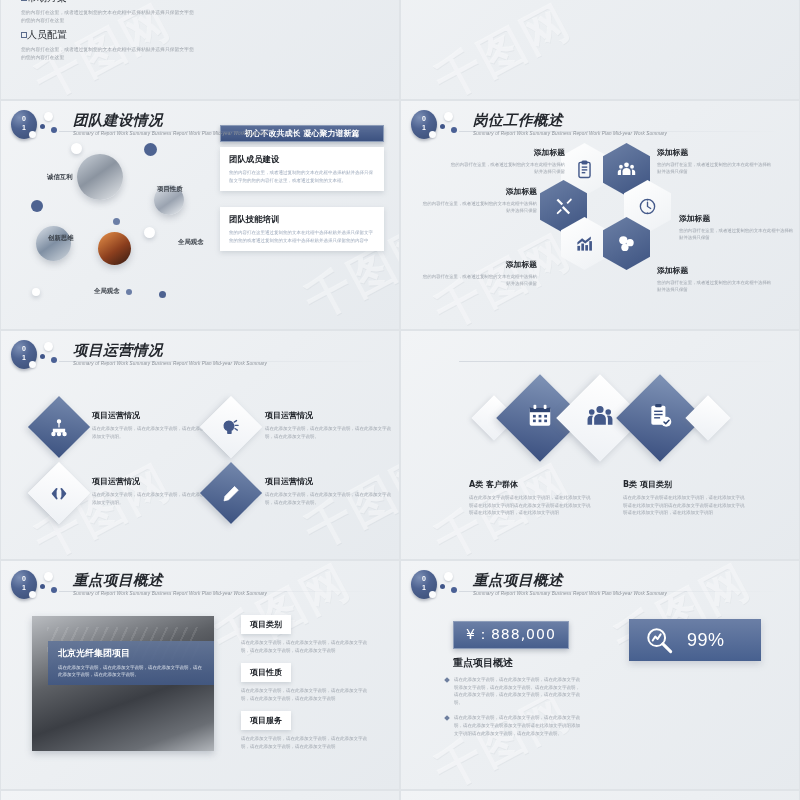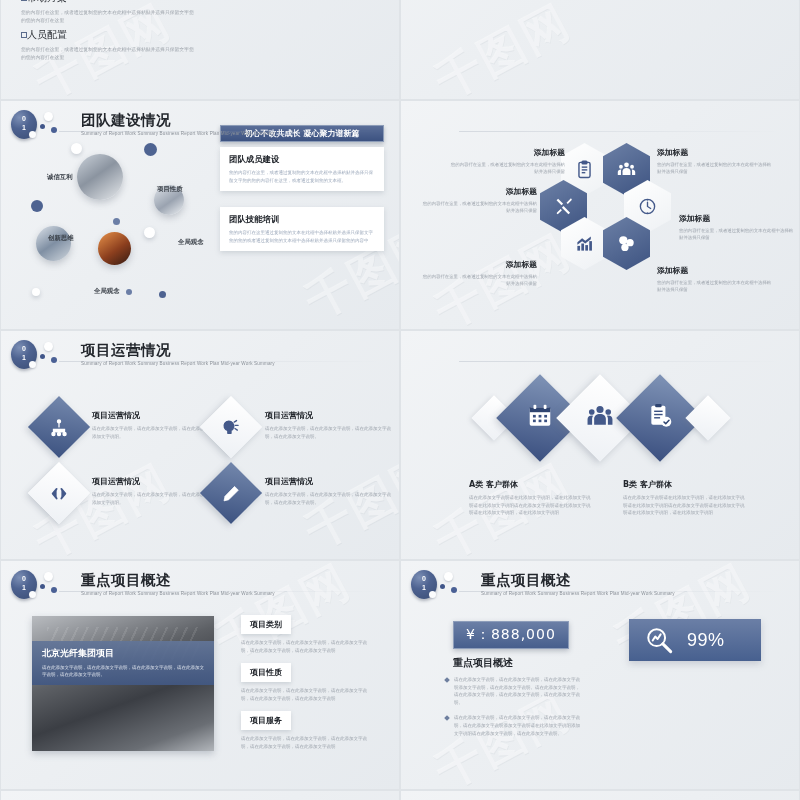--- a/index.html
+++ b/index.html
@@ -53,21 +53,21 @@
     color:#fff;font-size:7px;line-height:9px;text-align:center;
     padding-top:4px;font-weight:700;flex:0 0 auto;
   }
   .dots{position:relative;width:34px;height:30px;flex:0 0 auto;}
   .dot{position:absolute;border-radius:50%;}
   .d1{width:9px;height:9px;left:7px;top:2px;background:#fff;box-shadow:0 1px 2px rgba(120,130,145,.4);}
   .d2{width:5px;height:5px;left:3px;top:14px;background:#3f5party;}
   .d2{width:5px;height:5px;left:3px;top:14px;background:#40568a;}
   .d3{width:6px;height:6px;left:14px;top:17px;background:#4a6095;}
   .d4{width:7px;height:7px;left:-8px;top:21px;background:#fbfcfd;box-shadow:0 1px 2px rgba(120,130,145,.35);}
-  .ttxt{margin-left:10px;margin-top:2px;}
+  .ttxt{margin-left:2px;margin-top:2px;font-style:italic;}
   .stitle{
     font-size:14.5px;font-weight:700;color:#23272d;letter-spacing:.5px;
     line-height:17px;
   }
   .ssub{
     font-size:4.6px;color:#8b9199;letter-spacing:.15px;margin-top:2px;
     white-space:nowrap;
   }
   .rule{
     position:absolute;left:58px;right:18px;top:30px;height:1px;
@@ -172,21 +172,21 @@
     background:
       linear-gradient(160deg,#b9bcc0 0%,#8e9196 18%,#5d6065 38%,#3b3e44 60%,#6a6e74 85%,#b2b6bb 100%);
     box-shadow:0 3px 7px rgba(90,100,115,.3);
     overflow:hidden;
   }
   .kimg::before{
     content:"";position:absolute;left:8%;top:8%;width:84%;height:30%;
     background:repeating-linear-gradient(115deg,rgba(255,255,255,.10) 0 2px,transparent 2px 9px);
   }
   .kband{
-    position:absolute;left:0;right:0;top:25px;height:44px;
+    position:absolute;left:16px;right:0;top:25px;height:44px;
     background:linear-gradient(180deg,rgba(98,117,152,.93),rgba(66,88,131,.93));
     padding:6px 10px;
   }
   .kband h5{font-size:9px;font-weight:700;color:#fff;margin-bottom:4px;}
   .kband p{font-size:4.5px;color:#e2e7ef;line-height:7.4px;}
   .ksec{position:absolute;left:240px;width:128px;}
   .ktag{
     display:inline-block;background:#fff;box-shadow:0 2px 4px rgba(120,130,145,.25);
     font-size:8px;font-weight:700;color:#22262c;padding:4px 9px;
   }
@@ -311,20 +311,36 @@
         <p class="cjk">您的内容打在这里通过复制您的文本在此框中选择粘贴并选择只保留文字您的您的或者通过复制您的文本框中选择粘贴并选择只保留您的内容中</p>
       </div>
     </div>
   </div>
 
   <div class="slide">
     <div class="wm">
       <span class="w2 cjk">千图网</span>
     </div>
     <div class="rule"></div>
+    <div class="shead">
+      <div class="badge">
+        <div>0</div>
+          <div>1</div>
+      </div>
+      <div class="dots">
+        <i class="dot d1"></i>
+          <i class="dot d2"></i>
+          <i class="dot d3"></i>
+          <i class="dot d4"></i>
+      </div>
+      <div class="ttxt">
+        <div class="stitle cjk">岗位工作概述</div>
+        <div class="ssub">Summary of Report Work Summary Business Report Work Plan Mid-year Work Summary</div>
+      </div>
+    </div>
     <div class="body">
       <div class="hexwrap">
         <div class="hex white hx1">
           <svg viewBox="0 0 24 24" fill="none" stroke="currentColor" stroke-width="1.8">
             <rect x="5" y="3" width="14" height="19" rx="2"></rect>
               <rect x="9" y="1.5" width="6" height="3.2" rx="1" fill="currentColor"></rect>
             <line x1="8.5" y1="9" x2="15.5" y2="9"></line>
               <line x1="8.5" y1="12.5" x2="15.5" y2="12.5"></line>
               <line x1="8.5" y1="16" x2="13" y2="16"></line>
           </svg>
@@ -530,21 +546,21 @@
             </svg>
         </span>
       </div>
       <div class="sdia" style="left:291px;top:71px"></div>
 
       <div class="ctxt" style="left:68px;top:148px">
         <h6 class="cjk">A类 客户群体</h6>
         <p class="cjk">请在此添加文字说明请在此添加文字说明，请在此添加文字说明请在此添加文字说明请在此添加文字说明请在此添加文字说明请在此添加文字说明，请在此添加文字说明</p>
       </div>
       <div class="ctxt" style="left:222px;top:148px">
-        <h6 class="cjk">B类 客户群体</h6>
+        <h6 class="cjk">B类 项目类别</h6>
         <p class="cjk">请在此添加文字说明请在此添加文字说明，请在此添加文字说明请在此添加文字说明请在此添加文字说明请在此添加文字说明请在此添加文字说明，请在此添加文字说明</p>
       </div>
     </div>
   </div>
 
   <div class="slide">
     <div class="wm">
       <span class="w1 cjk">千图网</span>
     </div>
     <div class="rule"></div>

